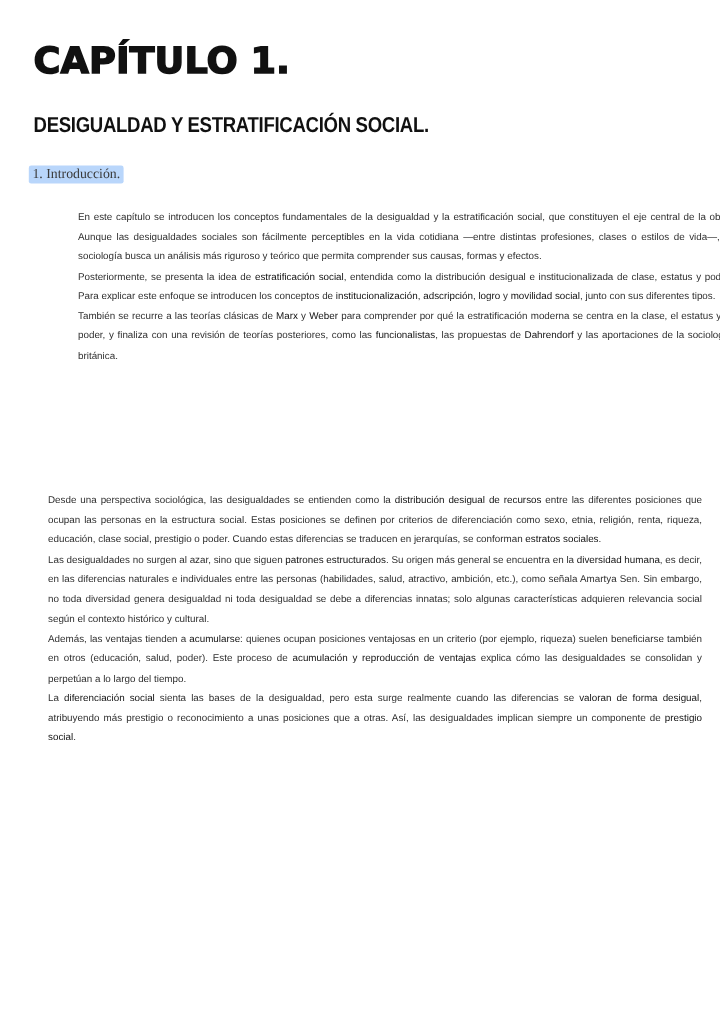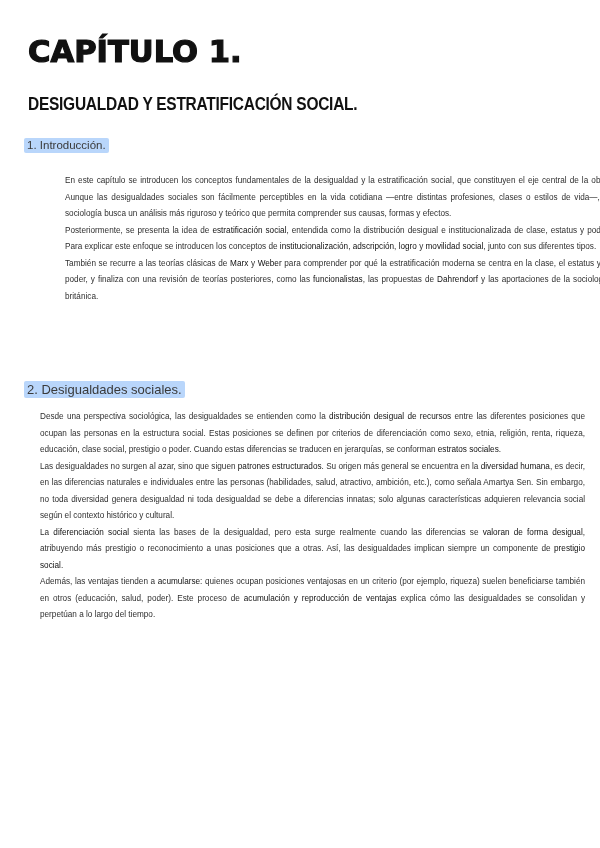--- a/index.html
+++ b/index.html
@@ -18,21 +18,21 @@
     }
     .subtitle {
       position: absolute; left: 28px; top: 92px;
       font-family: "Liberation Sans", sans-serif;
       font-weight: 700; font-size: 18px; color: #111111;
       margin: 0; line-height: 24px; letter-spacing: -0.3px;
       transform: scaleX(0.86); transform-origin: left;
     }
     .section-head {
       position: absolute; left: 24px;
-      font-family: Liberation Sans, sans-serif;
+      font-family: Liberation Serif, serif;
       font-weight: 400; color: #3a3a3a;
       background: #b9d6fb; border-radius: 2px;
       padding: 0 3px; margin: 0; white-space: nowrap;
     }
     .sec1 { top: 138px; font-size: 11.5px; line-height: 15px; }
     .sec2 { top: 381px; font-size: 13px; line-height: 17px; }
     .body-block {
       position: absolute; left: 28px; width: 545px;
       font-family: "Liberation Sans", sans-serif;
       font-size: 8.2px; line-height: 16.5px; color: #2f2f2f;
@@ -53,22 +53,21 @@
   <h2 class="subtitle">DESIGUALDAD Y ESTRATIFICACIÓN SOCIAL.</h2>
 
   <h3 class="section-head sec1">1. Introducción.</h3>
 
   <div class="body-block block1">
       <p><span>En este capítulo se introducen los conceptos fundamentales de la desigualdad y la estratificación social, que constituyen el eje central de la obra. Aunque las desigualdades sociales son fácilmente perceptibles en la vida cotidiana —entre distintas profesiones, clases o estilos de vida—, la sociología busca un análisis más riguroso y teórico que permita comprender sus causas, formas y efectos.</span></p>
       <p><span>Posteriormente, se presenta la idea de </span><b>estratificación social</b><span>, entendida como la distribución desigual e institucionalizada de clase, estatus y poder. Para explicar este enfoque se introducen los conceptos de </span><b>institucionalización</b><span>, </span><b>adscripción</b><span>, </span><b>logro</b><span> y </span><b>movilidad social</b><span>, junto con sus diferentes tipos.</span></p>
       <p><span>También se recurre a las teorías clásicas de </span><b>Marx</b><span> y </span><b>Weber</b><span> para comprender por qué la estratificación moderna se centra en la clase, el estatus y el poder, y finaliza con una revisión de teorías posteriores, como las </span><b>funcionalistas</b><span>, las propuestas de </span><b>Dahrendorf</b><span> y las aportaciones de la sociología británica.</span></p>
     </div>
 
-  <h3 class="section-head sec2">2. Desigualdades sociales.</h3>
 
   <div class="body-block block2">
       <p><span>Desde una perspectiva sociológica, las desigualdades se entienden como la </span><b>distribución desigual de recursos</b><span> entre las diferentes posiciones que ocupan las personas en la estructura social. Estas posiciones se definen por criterios de diferenciación como sexo, etnia, religión, renta, riqueza, educación, clase social, prestigio o poder. Cuando estas diferencias se traducen en jerarquías, se conforman </span><b>estratos sociales</b><span>.</span></p>
       <p><span>Las desigualdades no surgen al azar, sino que siguen </span><b>patrones estructurados</b><span>. Su origen más general se encuentra en la </span><b>diversidad humana</b><span>, es decir, en las diferencias naturales e individuales entre las personas (habilidades, salud, atractivo, ambición, etc.), como señala Amartya Sen. Sin embargo, no toda diversidad genera desigualdad ni toda desigualdad se debe a diferencias innatas; solo algunas características adquieren relevancia social según el contexto histórico y cultural.</span></p>
+      <p><span>Además, las ventajas tienden a </span><b>acumularse</b><span>: quienes ocupan posiciones ventajosas en un criterio (por ejemplo, riqueza) suelen beneficiarse también en otros (educación, salud, poder). Este proceso de </span><b>acumulación y reproducción de ventajas</b><span> explica cómo las desigualdades se consolidan y perpetúan a lo largo del tiempo.</span></p>
       <p><span>La </span><b>diferenciación social</b><span> sienta las bases de la desigualdad, pero esta surge realmente cuando las diferencias se </span><b>valoran de forma desigual</b><span>, atribuyendo más prestigio o reconocimiento a unas posiciones que a otras. Así, las desigualdades implican siempre un componente de </span><b>prestigio social</b><span>.</span></p>
-      <p><span>Además, las ventajas tienden a </span><b>acumularse</b><span>: quienes ocupan posiciones ventajosas en un criterio (por ejemplo, riqueza) suelen beneficiarse también en otros (educación, salud, poder). Este proceso de </span><b>acumulación y reproducción de ventajas</b><span> explica cómo las desigualdades se consolidan y perpetúan a lo largo del tiempo.</span></p>
     </div>
 
 </div>
 
 </body></html>

